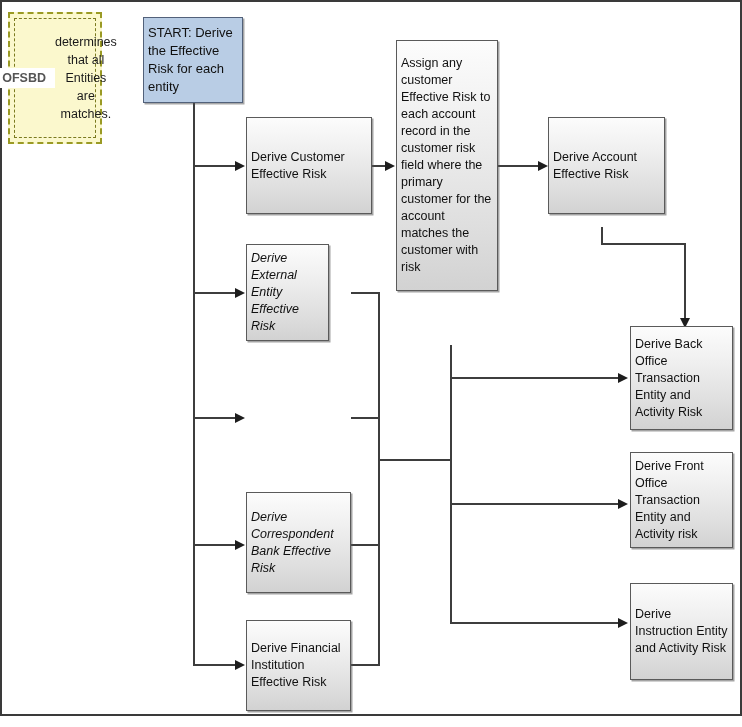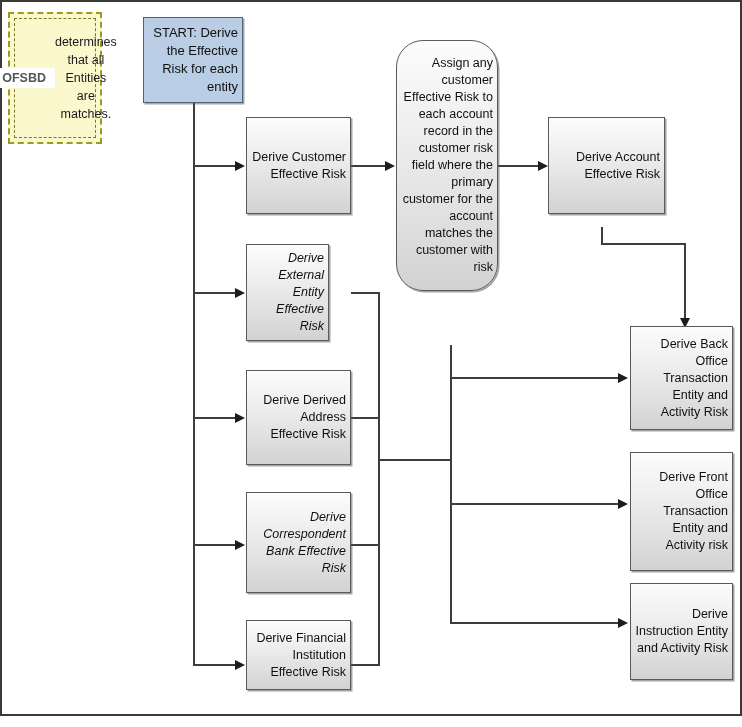--- a/index.html
+++ b/index.html
@@ -31,21 +31,21 @@
   .frame-left   { left:0; top:0;    width:2px;  height:716px; }
   .frame-right  { left:740px; top:0; width:2px; height:716px; }
 
   
   .node {
     position: absolute;
     box-sizing: border-box;
     display: flex;
     align-items: center;
     justify-content: center;
-    text-align: right;
+    text-align: left;
     font-size: 12.5px;
     line-height: 17px;
     color: #101010;
     border: 1.5px solid #5a5a5a;
     padding: 2px 4px;
     z-index: 4;
   }
 
   .node.process {
     background: linear-gradient(to bottom, #fcfcfc 0%, #efefef 35%, #dedede 75%, #d2d2d2 100%);
@@ -178,53 +178,50 @@
   <div class="seg h" style="left:450px; top:503px; width:175px;"></div>
   <div class="arrow right" style="left:618px; top:498.5px;"></div>
 
   <div class="seg h" style="left:450px; top:622px; width:175px;"></div>
   <div class="arrow right" style="left:618px; top:617.5px;"></div>
 
   <div class="node start" style="left:143px; top:17px; width:100px; height:86px;">
     <span class="label">START: Derive the Effective Risk for each entity</span>
   </div>
 
-  <div class="node process" style="left:246px; top:117px; width:105px; height:97px;">
+  <div class="node process" style="left:246px; top:117px; width:126px; height:97px;">
     <span class="label">Derive Customer Effective Risk</span>
   </div>
 
-  <div class="node process" style="left:396px; top:40px; width:102px; height:251px;border-radius:27px;">
+  <div class="node process" style="left:396px; top:40px; width:102px; height:251px;">
     <span class="label">Assign any customer Effective Risk to each account record in the customer risk field where the primary customer for the account matches the customer with risk</span>
   </div>
 
   <div class="node process" style="left:548px; top:117px; width:117px; height:97px;">
     <span class="label">Derive Account Effective Risk</span>
   </div>
 
   <div class="node process" style="left:246px; top:244px; width:83px; height:97px;font-style:italic;">
     <span class="label">Derive External Entity Effective Risk</span>
   </div>
 
-  <div class="node process" style="left:246px; top:370px; width:105px; height:95px;">
-    <span class="label">Derive Derived Address Effective Risk</span>
-  </div>
 
   <div class="node process" style="left:246px; top:492px; width:105px; height:101px;font-style:italic;">
     <span class="label">Derive Correspondent Bank Effective Risk</span>
   </div>
 
-  <div class="node process" style="left:246px; top:620px; width:105px; height:70px;">
+  <div class="node process" style="left:246px; top:620px; width:105px; height:91px;">
     <span class="label">Derive Financial Institution Effective Risk</span>
   </div>
 
   <div class="node process" style="left:630px; top:326px; width:103px; height:104px;">
     <span class="label">Derive Back Office Transaction Entity and Activity Risk</span>
   </div>
 
-  <div class="node process" style="left:630px; top:452px; width:103px; height:119px;">
+  <div class="node process" style="left:630px; top:452px; width:103px; height:96px;">
     <span class="label">Derive Front Office Transaction Entity and Activity risk</span>
   </div>
 
   <div class="node process" style="left:630px; top:583px; width:103px; height:97px;">
     <span class="label">Derive Instruction Entity and Activity Risk</span>
   </div>
 
 </div>
 
 </body></html>

